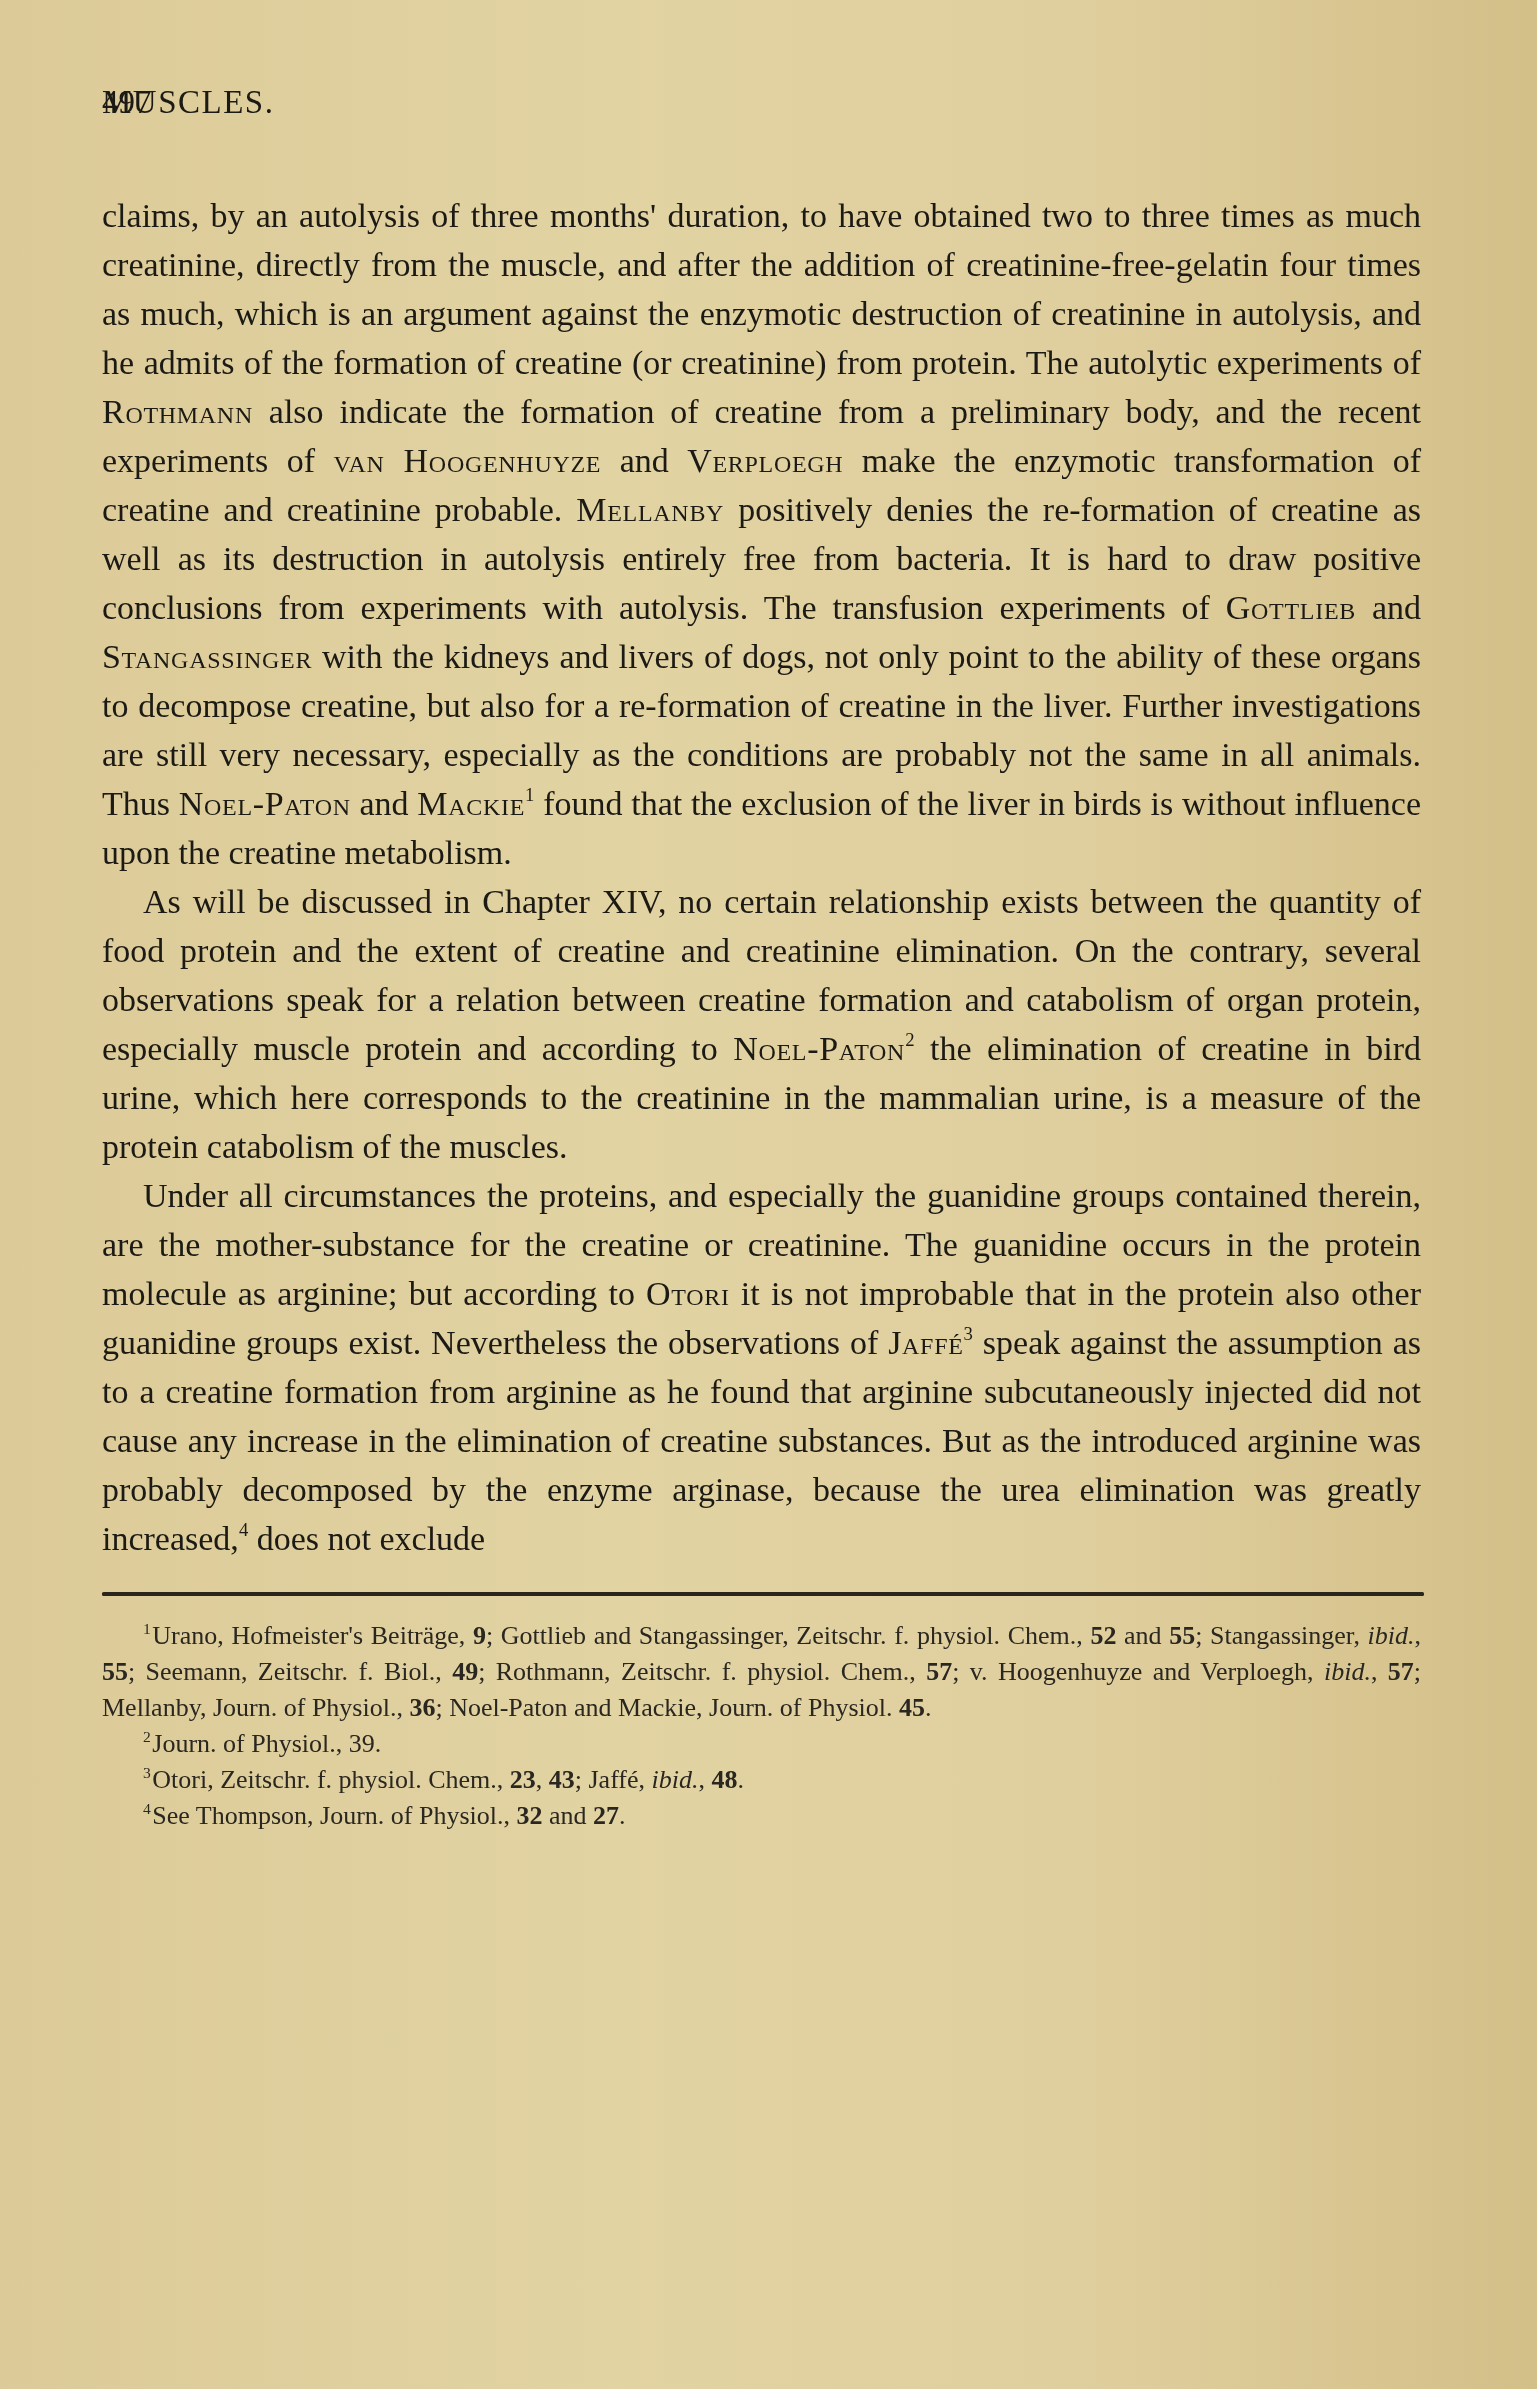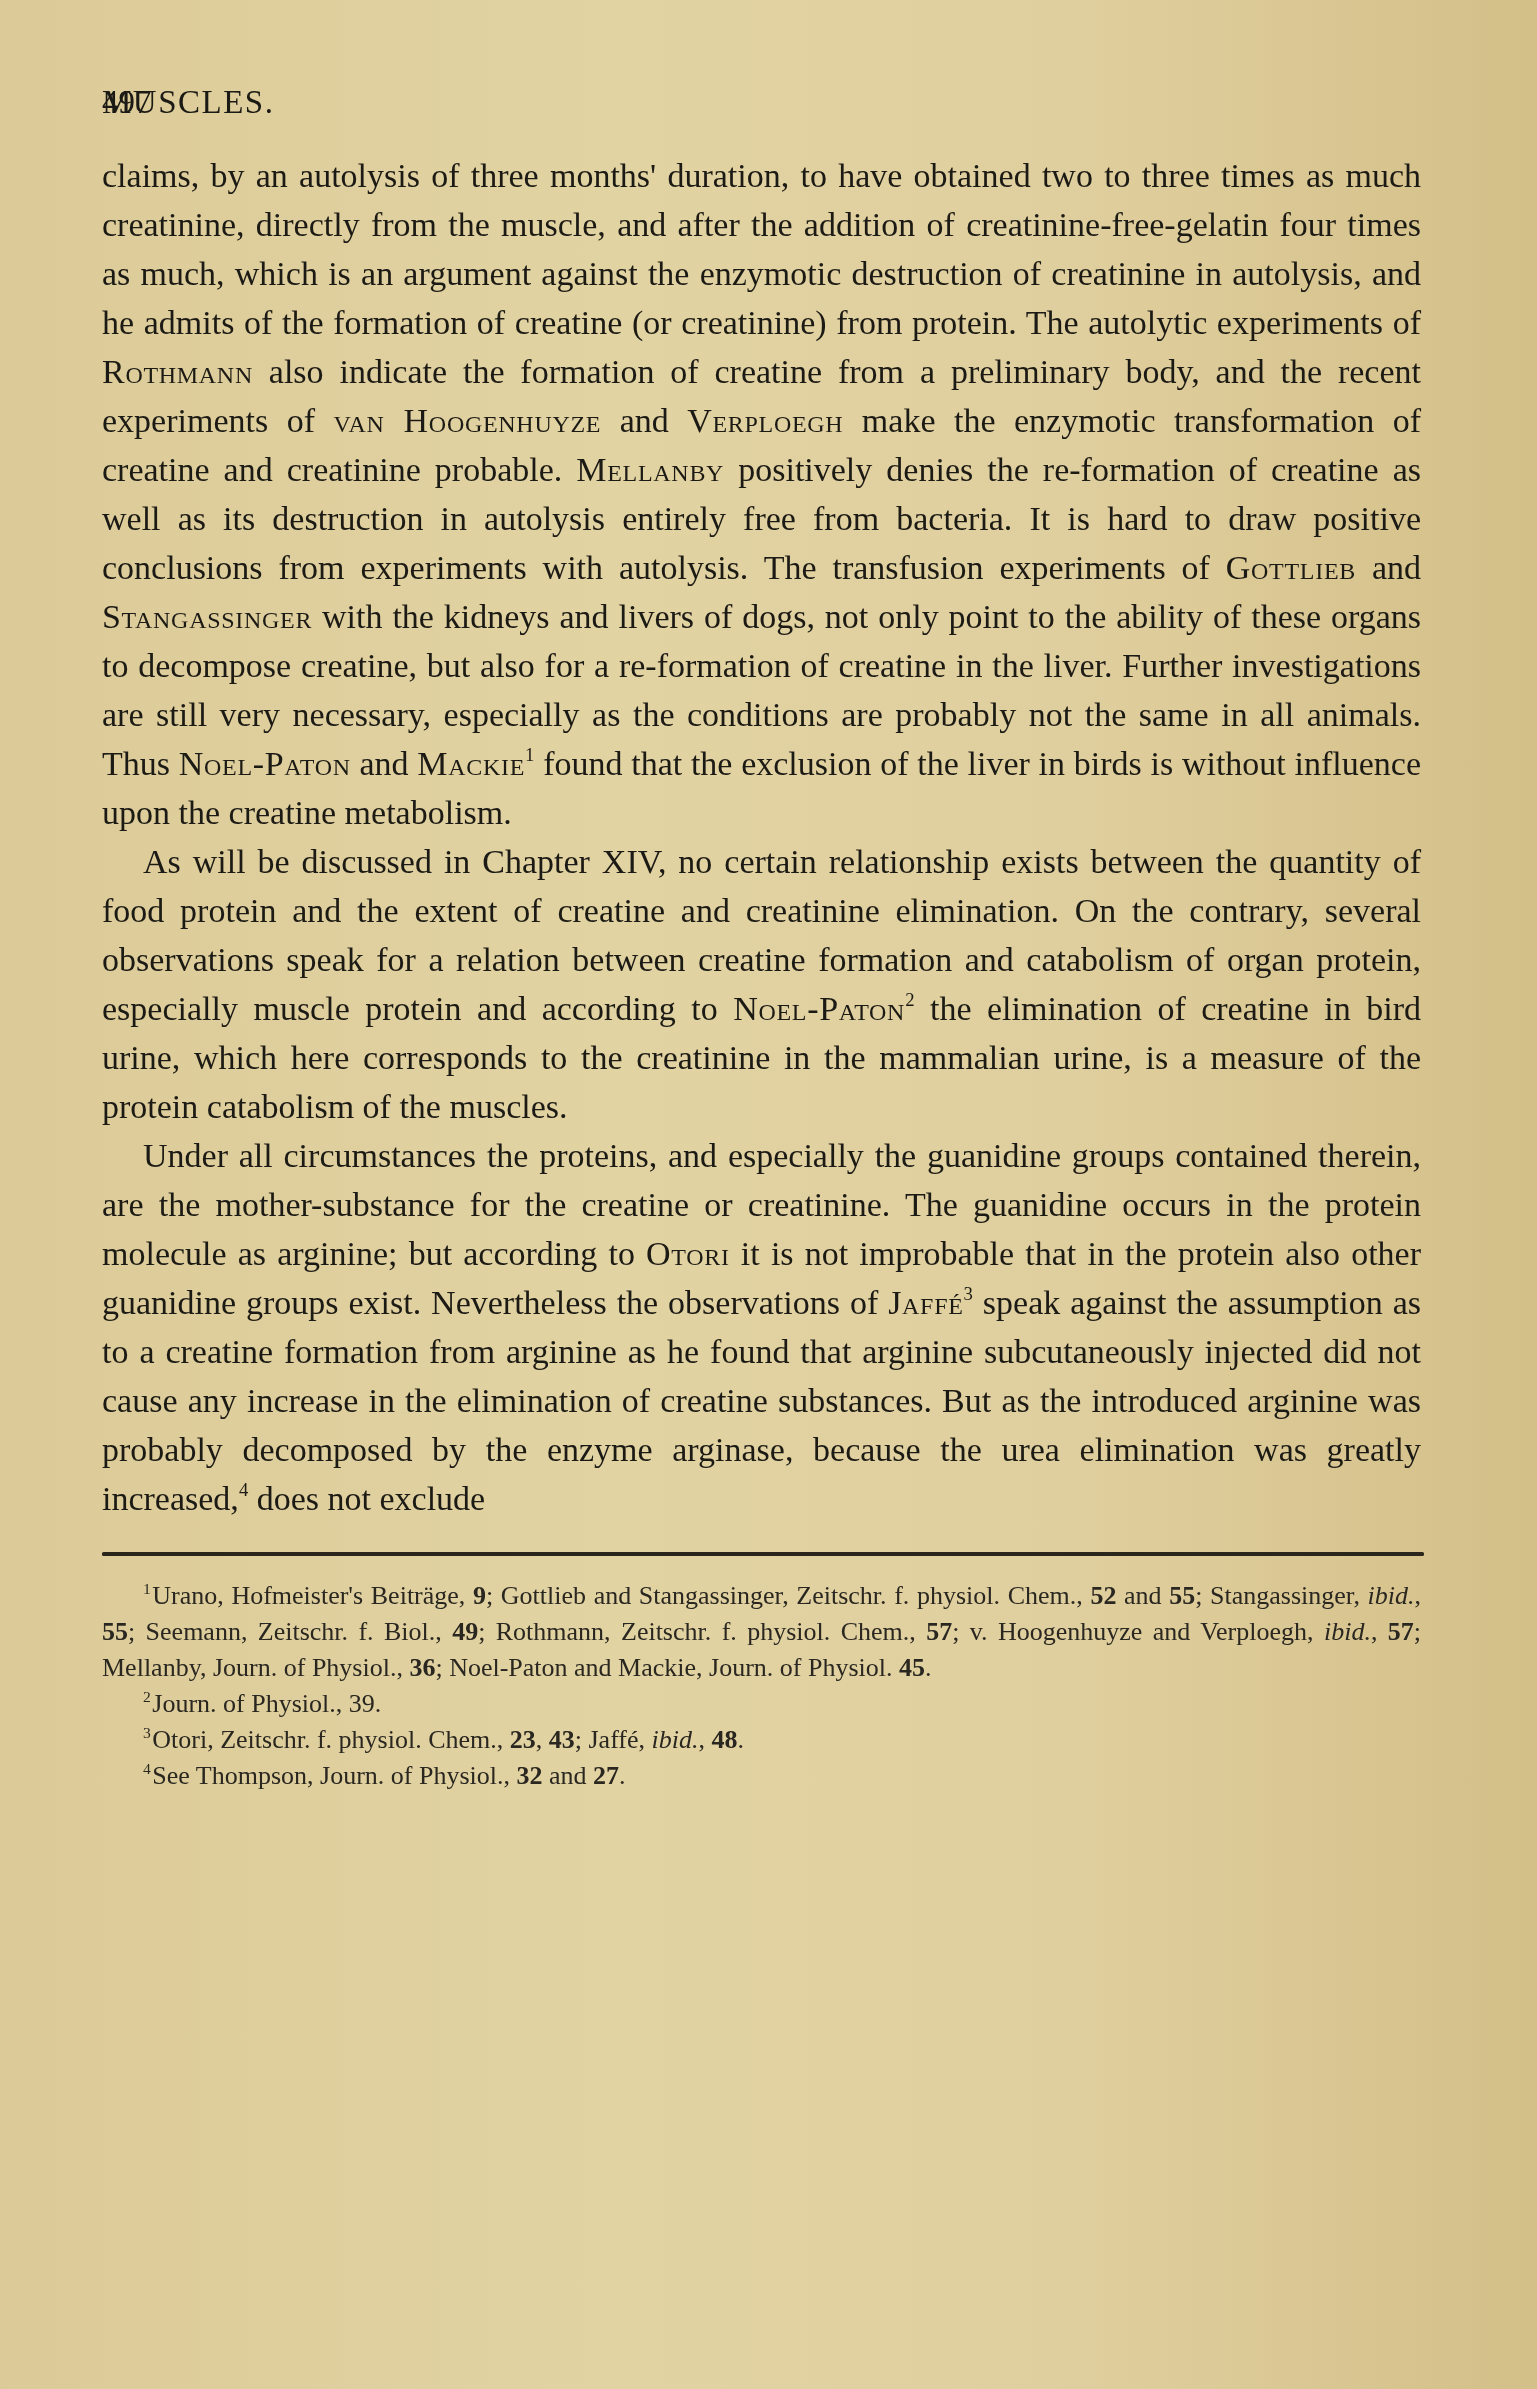--- a/index.html
+++ b/index.html
@@ -33,21 +33,21 @@
       top: 0;
     }
     .running-title {
       position: absolute;
       left: 0;
       right: 0;
       letter-spacing: 1.5px;
       padding-right: 51px;
     }
     .body-text {
-      margin-top: 20px;
+      margin-top: 60px;
       font-size: 34px;
       line-height: 49px;
       text-align: justify;
     }
     .body-text p {
       margin: 0;
       text-indent: 0;
     }
     .body-text p.indent {
       text-indent: 41px;

